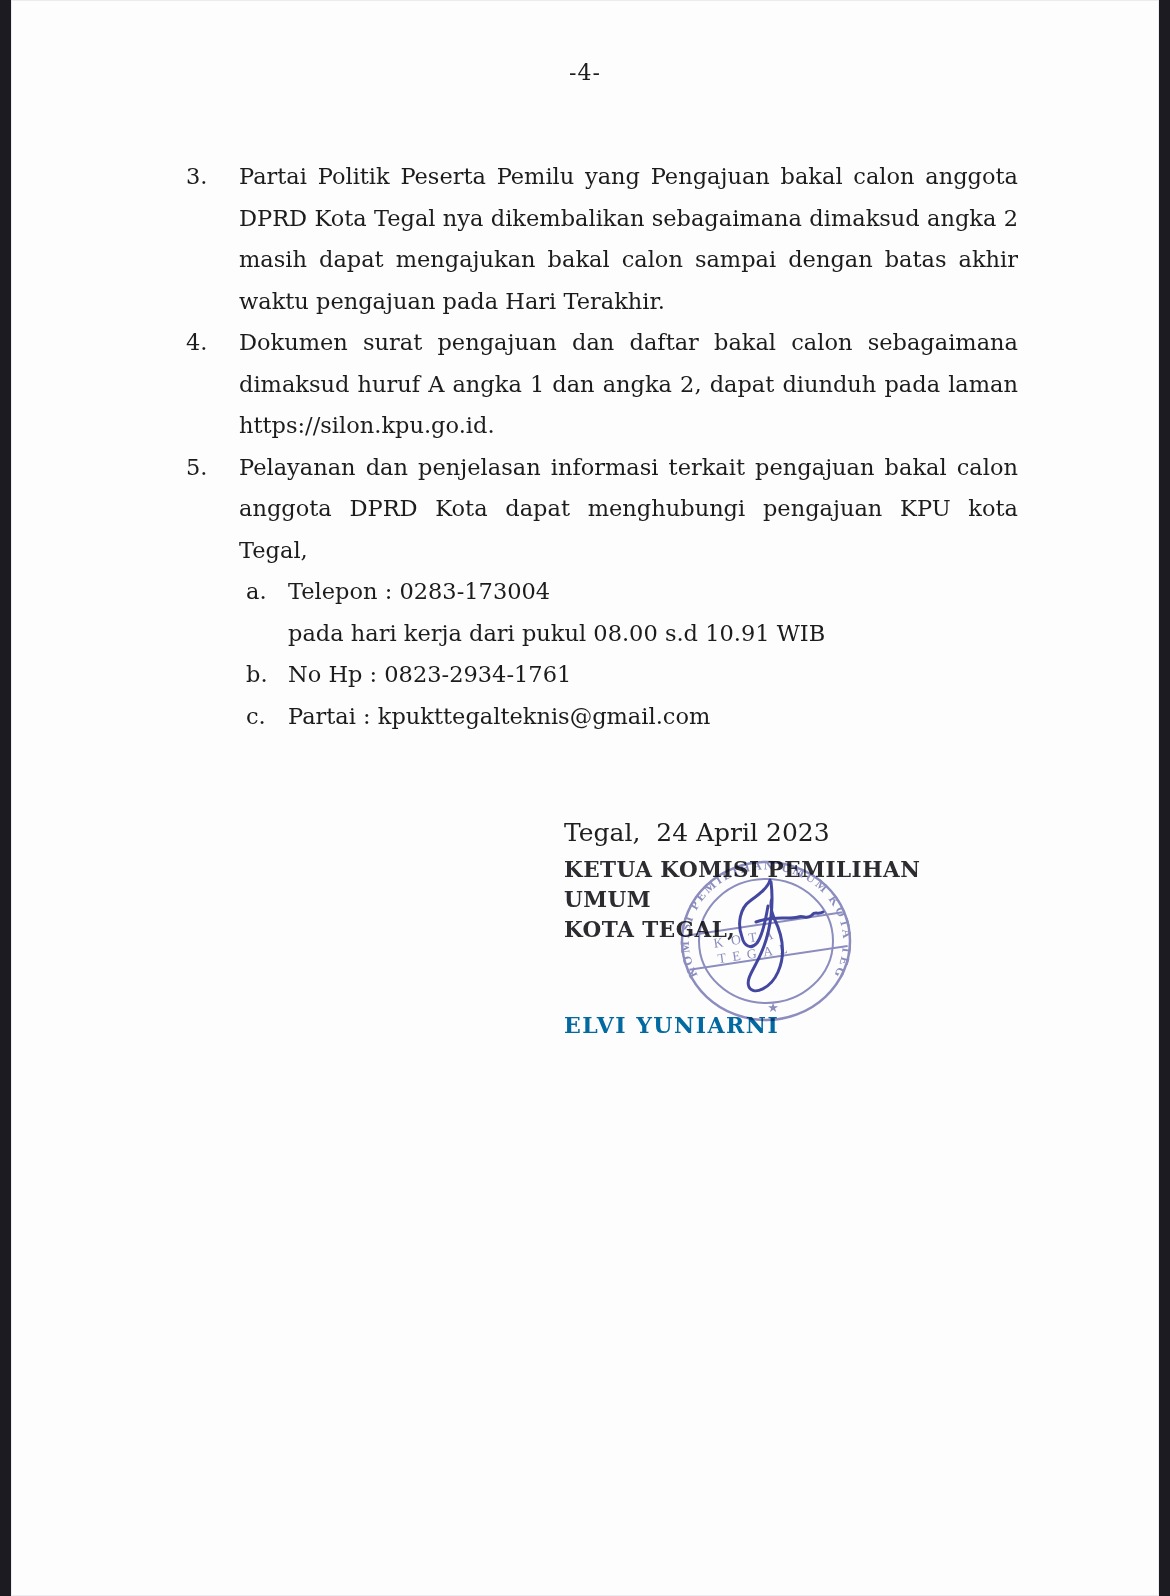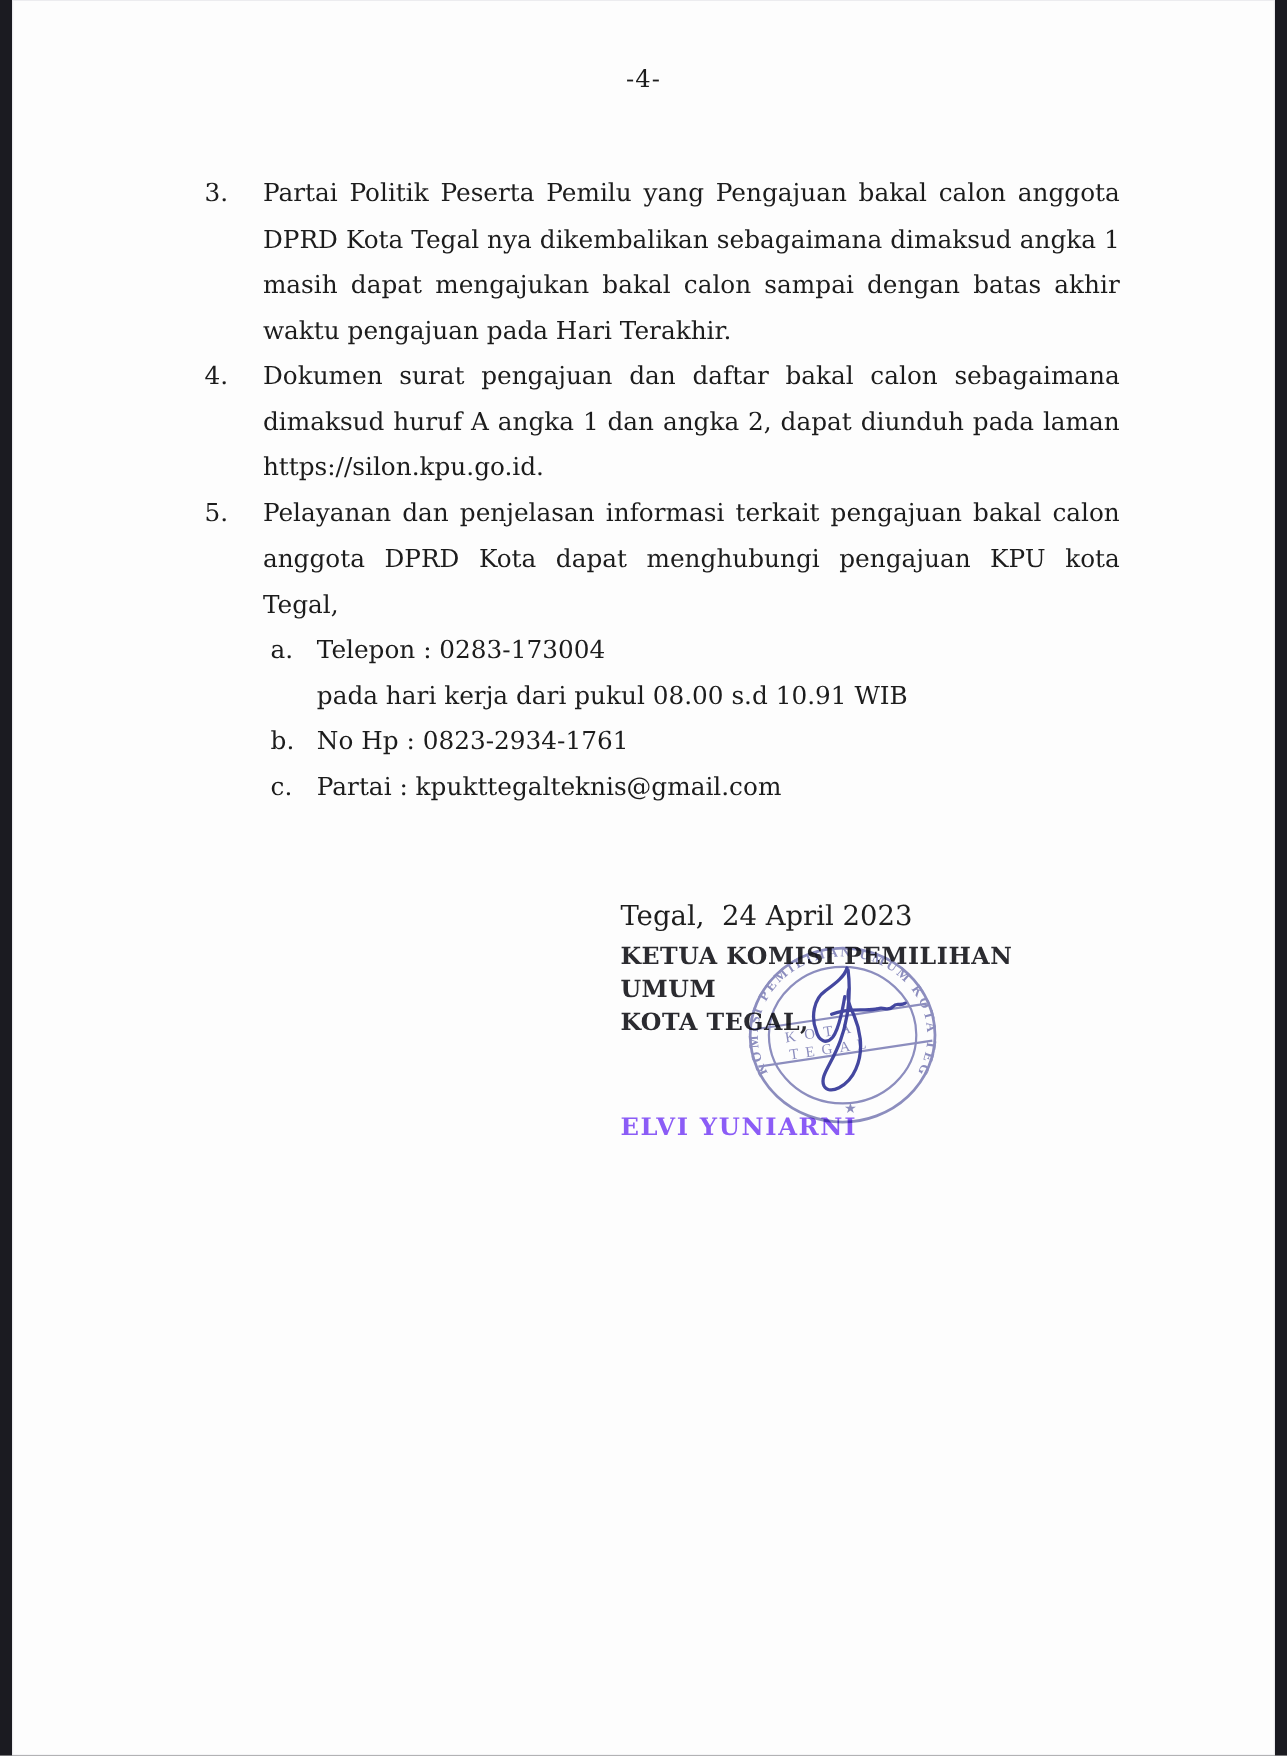--- a/index.html
+++ b/index.html
@@ -36,21 +36,21 @@
     position:absolute; left:553px; top:818px; width:424px;
     text-align:left; color:#1e1e1e;
   }
   .sig-date { font-size:25px; line-height:30px; margin-bottom:7px; white-space:pre; }
   .sig-title {
     font-weight:bold; font-size:21.5px; line-height:30px;
     letter-spacing:0.5px; color:#2b2b30;
   }
   .sig-name {
     font-weight:bold; font-size:22px; margin-top:67px;
-    letter-spacing:1.5px; color:#8b5cf6;
+    letter-spacing:1.5px; color:#0369a1;
   }
   .stamp-svg {
     position:absolute; left:659px; top:846px;
     width:200px; height:198px;
     mix-blend-mode:multiply;
   }
   .stamp-faded { opacity:0.82; }
   .ring-text, .band-text {
     font-family:"Liberation Serif", serif;
   }
@@ -58,21 +58,21 @@
 </head>
 <body>
 
 <div class="page">
 
   <div class="page-number">-4-</div>
 
   <ol class="content">
     <li class="item">
       <span class="num">3.</span>
-      <span>Partai Politik Peserta Pemilu yang Pengajuan bakal calon anggota DPRD Kota Tegal nya dikembalikan sebagaimana dimaksud angka 1 masih dapat mengajukan bakal calon sampai dengan batas akhir waktu pengajuan pada Hari Terakhir.</span>
+      <span>Partai Politik Peserta Pemilu yang Pengajuan bakal calon anggota DPRD Kota Tegal nya dikembalikan sebagaimana dimaksud angka 2 masih dapat mengajukan bakal calon sampai dengan batas akhir waktu pengajuan pada Hari Terakhir.</span>
     </li>
     <li class="item">
       <span class="num">4.</span>
       <span>Dokumen surat pengajuan dan daftar bakal calon sebagaimana dimaksud huruf A angka 1 dan angka 2, dapat diunduh pada laman https://silon.kpu.go.id.</span>
     </li>
     <li class="item">
       <span class="num">5.</span>
       <span>Pelayanan dan penjelasan informasi terkait pengajuan bakal calon anggota DPRD Kota dapat menghubungi pengajuan KPU kota Tegal,</span>
     </li>
     <li class="sublist">

